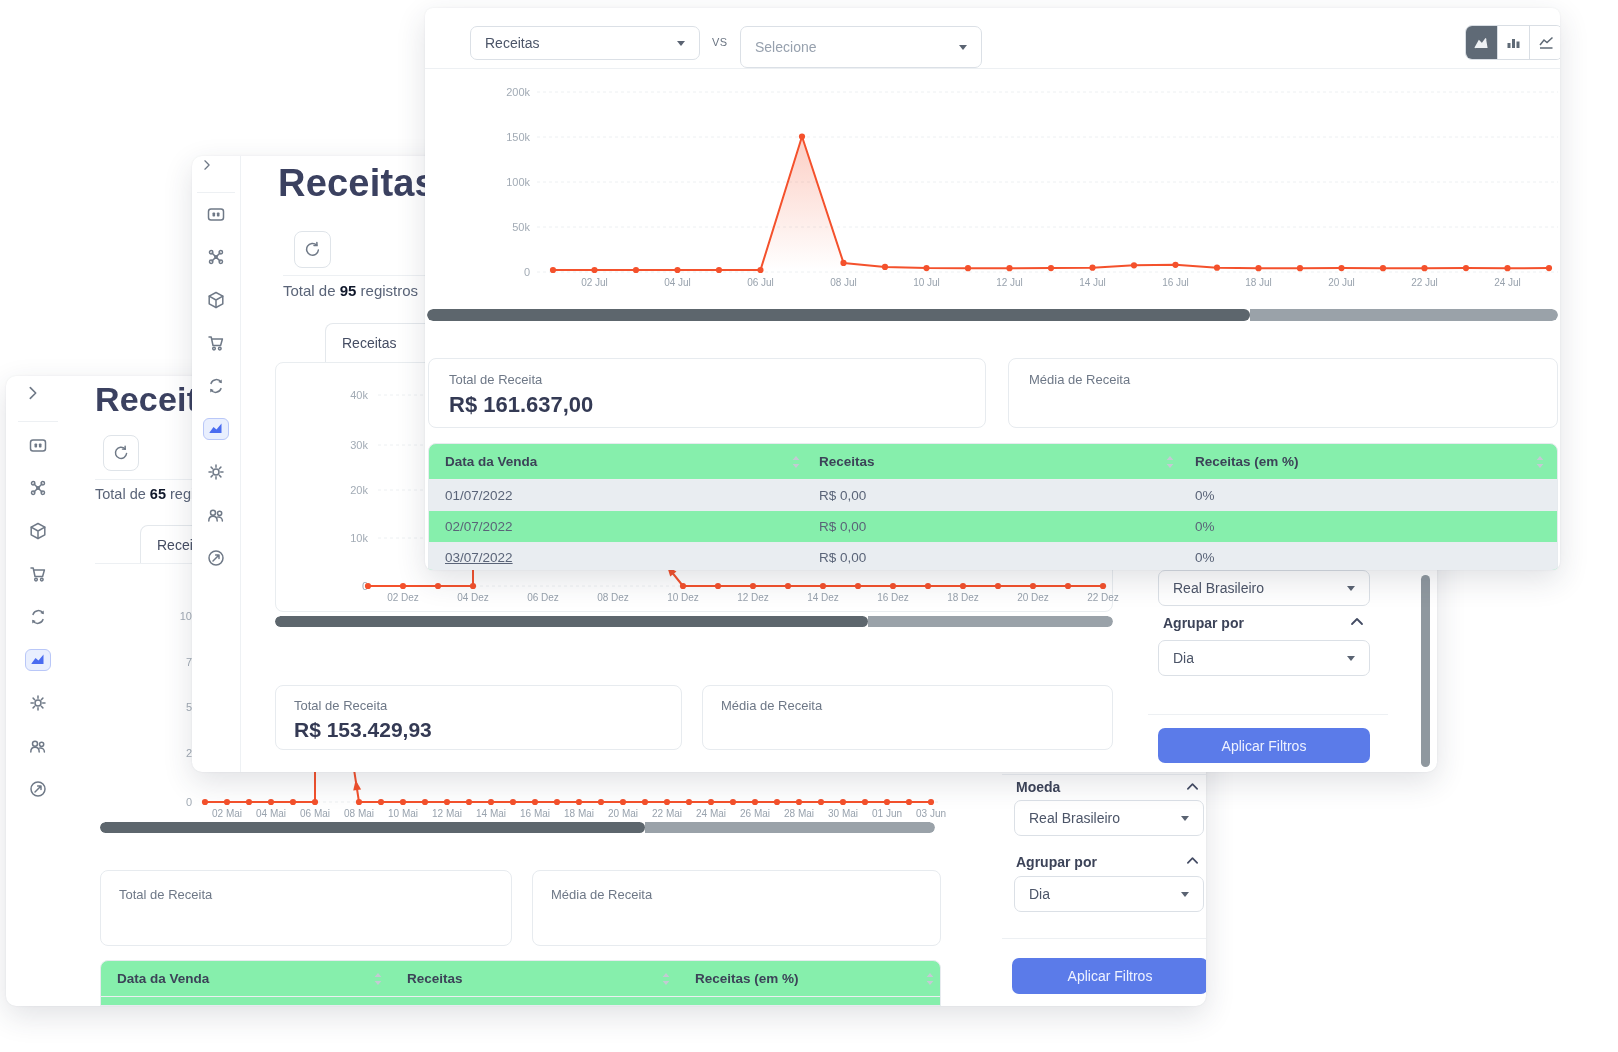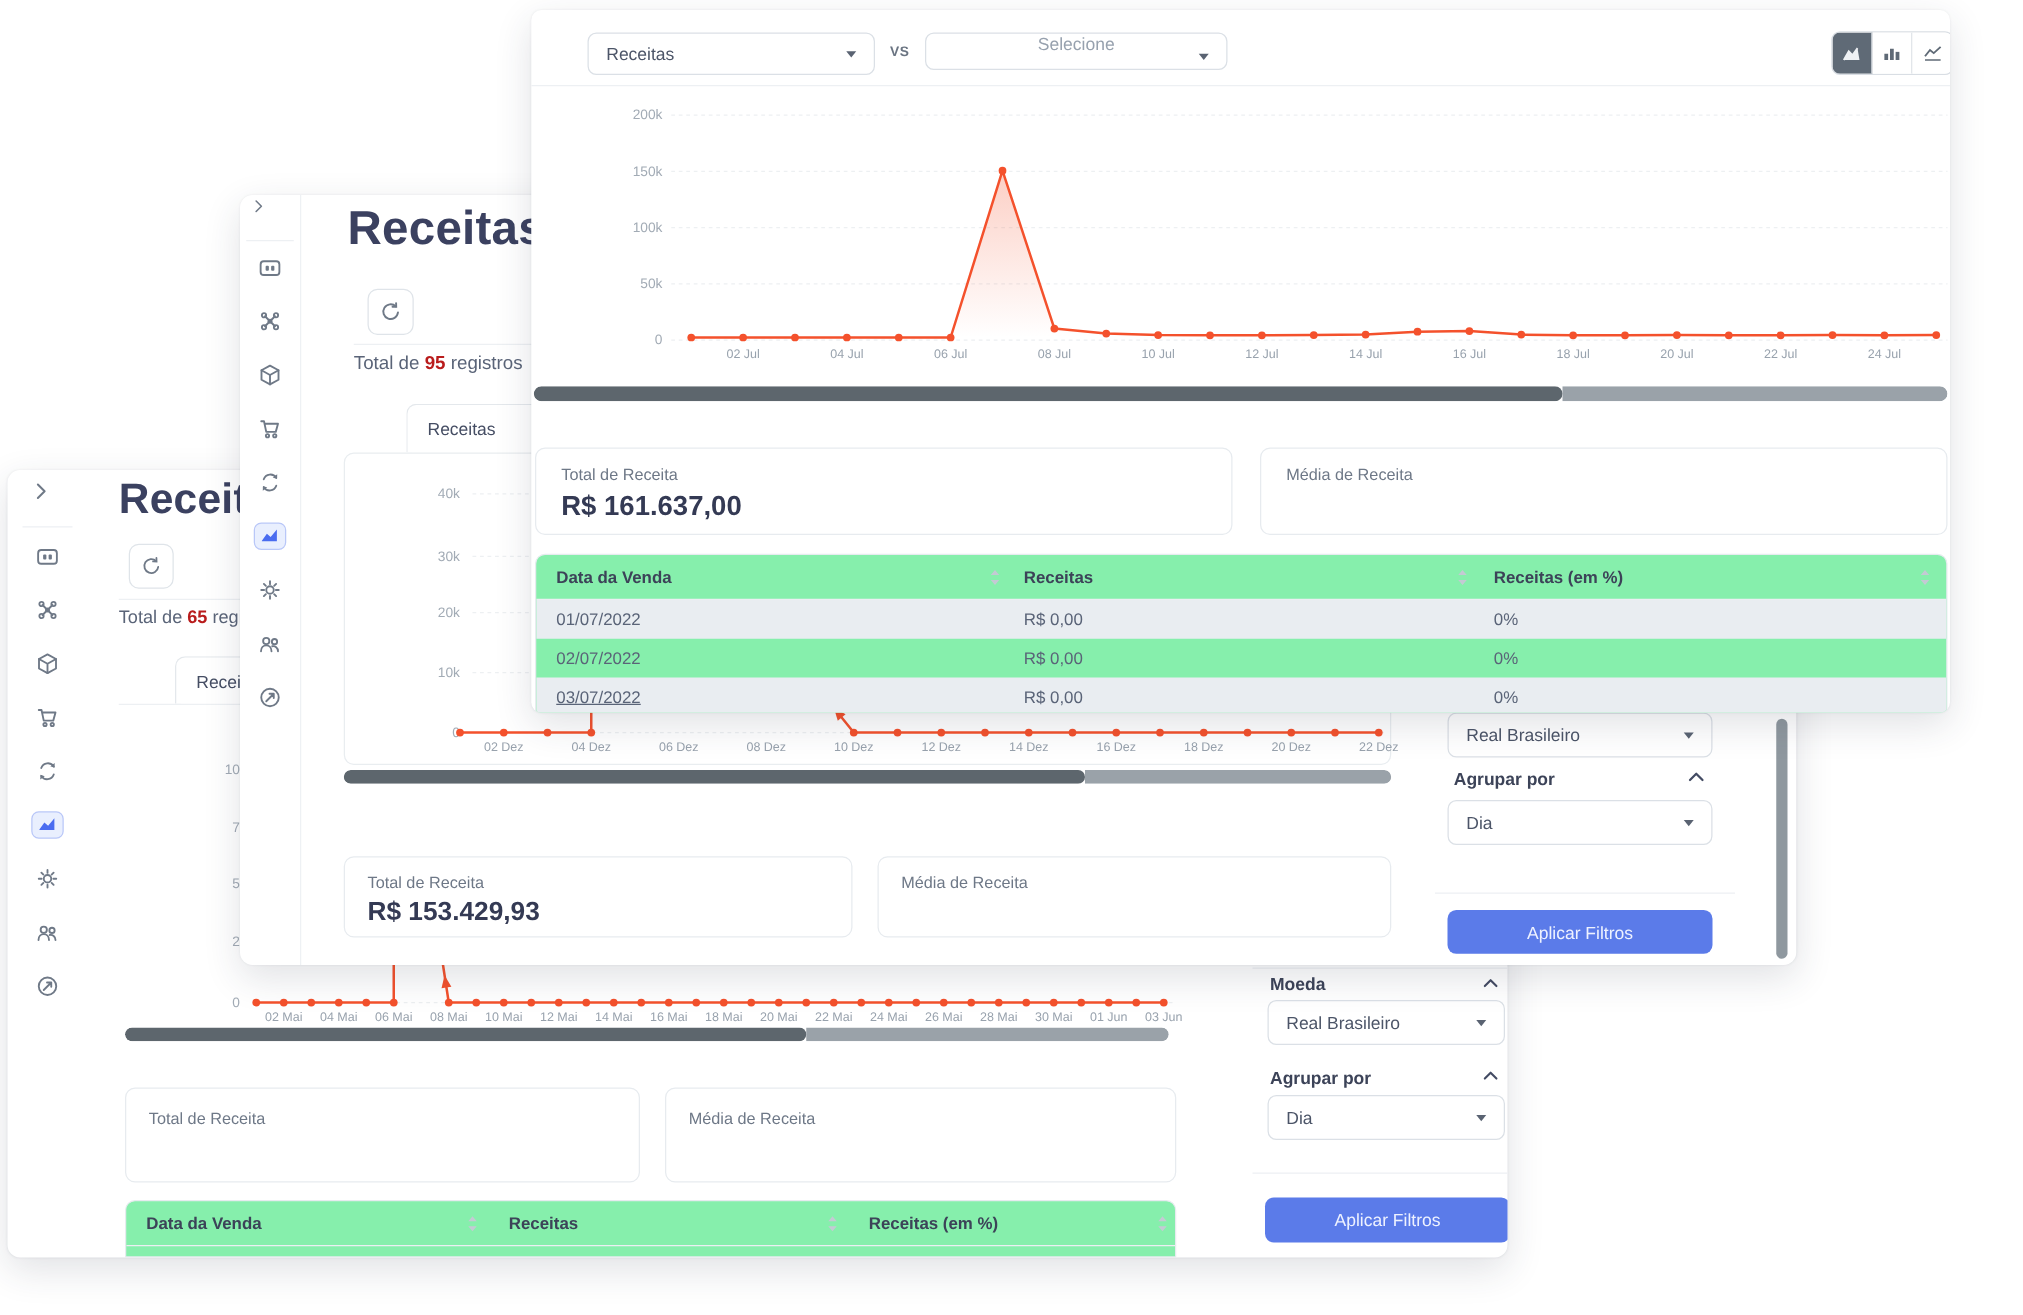--- a/index.html
+++ b/index.html
@@ -43,23 +43,23 @@
   .sidebar-col { position:absolute; display:flex; flex-direction:column; gap:21px; align-items:center; }
   svg { overflow:visible; display:block; }
   .chart { position:absolute; }
   .vscroll { position:absolute; width:9px; border-radius:5px; background:#8f989f; }
   .chev-up { position:absolute; cursor:pointer; }
   .toggle-group { position:absolute; display:flex; border-radius:7px; overflow:hidden; border:1px solid #d9dee4; }
   .toggle-btn { width:32px; height:33px; display:flex; align-items:center; justify-content:center;
     background:#fff; border-right:1px solid #d9dee4; cursor:pointer; }
   .toggle-btn:last-child { border-right:none; }
   .toggle-btn.sel { background:#5f6a76; }
-  .vs { position:absolute; font-size:11px; font-weight:700; color:#6a7482; letter-spacing:.5px; }
+  .vs { position:absolute; font-size:11px; font-weight:400; color:#6a7482; letter-spacing:.5px; }
   .registros { position:absolute; color:#5a6478; }
-  .registros b { color:#b91c1c; }
+  .registros b { color:#0f172a; }
 </style>
 </head>
 <body>
 
 <div class="panel" id="panel-a" style="left:6px;top:376px;width:1200px;height:630px;">
   <span class="abs" style="left:18px;top:8px;">
     <svg width="18" height="18" viewBox="0 0 20 20">
         <polyline points="7,4 13,10 7,16" fill="none" stroke="#6f7987" stroke-width="1.8" stroke-linecap="round" stroke-linejoin="round"></polyline>
       </svg>
   </span>
@@ -474,21 +474,21 @@
 
   <div class="vscroll" style="left:1229px;top:419px;height:192px;"></div>
 </div>
 
 <div class="panel" id="panel-c" style="left:425px;top:8px;width:1135px;height:562px;border-radius:8px;">
   <div class="select" style="left:45px;top:18px;width:230px;height:34px;">
     <span>Receitas</span>
       <span class="caret"></span>
   </div>
   <span class="vs" style="left:287px;top:28px;">VS</span>
-  <div class="select placeholder" style="left:315px;top:18px;width:242px;height:30px;flex-direction:column;">
+  <div class="select placeholder" style="left:315px;top:18px;width:242px;height:42px;">
     <span>Selecione</span>
       <span class="caret"></span>
   </div>
 
   <div class="toggle-group" style="left:1040px;top:17px;">
     <div class="toggle-btn sel">
       <span>
         <svg width="15" height="13" viewBox="0 0 15 13">
             <path d="M1 12 L5 5 L8 8 L12 2.5 L13.6 12 Z" fill="#eef1f4"></path>
             <path d="M1 12 L5 5 L8 8 L12 2.5" fill="none" stroke="#eef1f4" stroke-width="1.4"></path>

